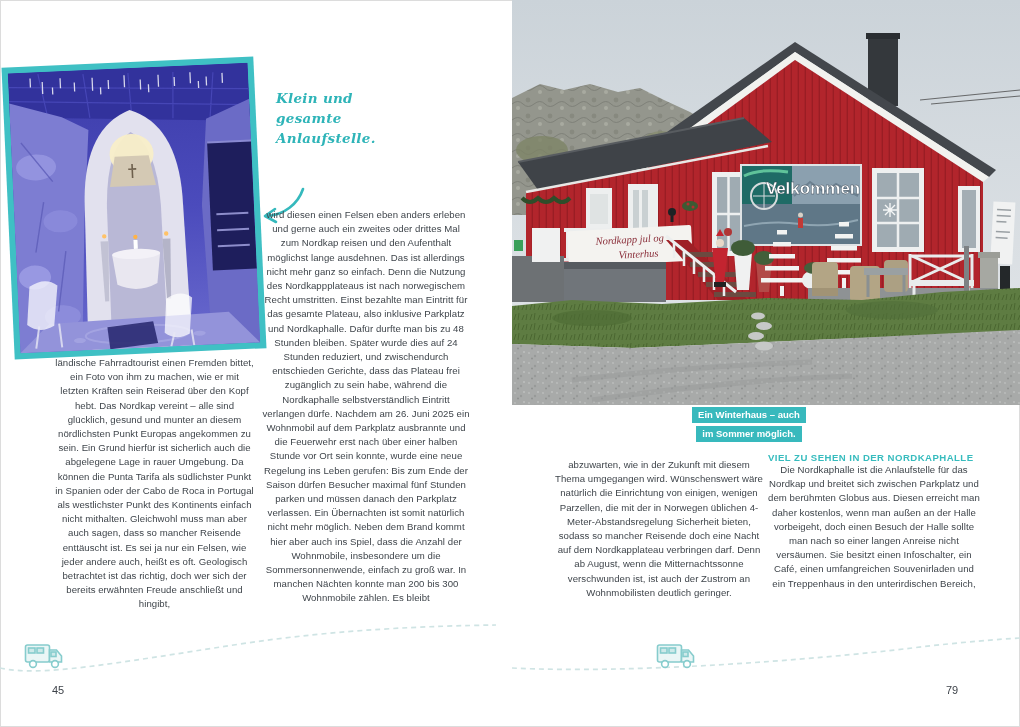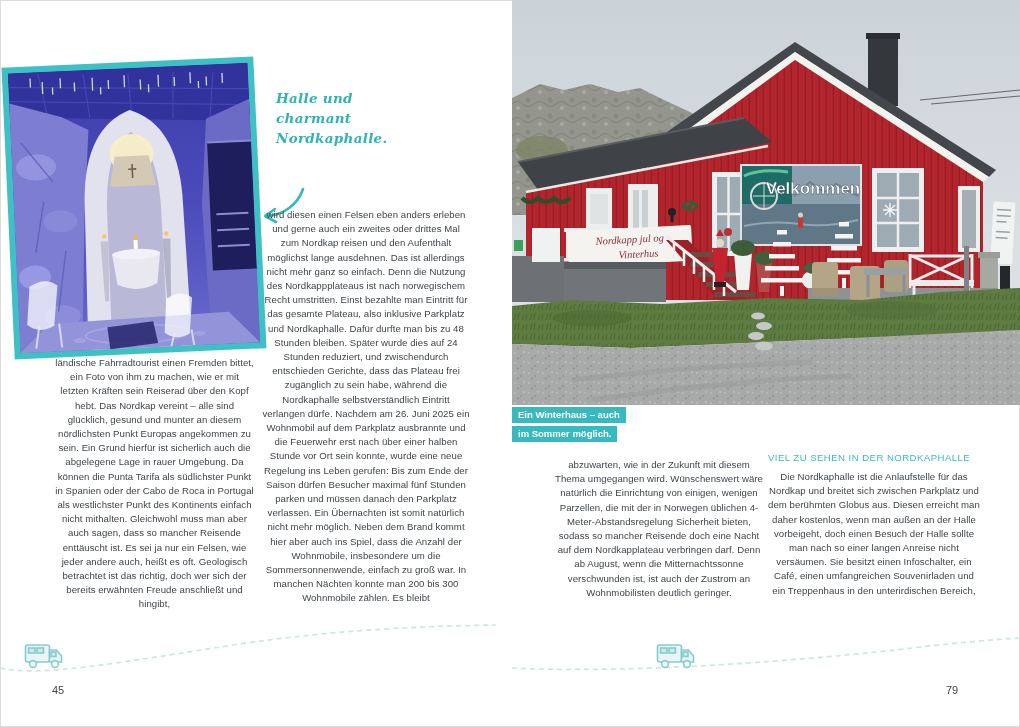--- a/index.html
+++ b/index.html
@@ -14,25 +14,25 @@
     font-size:9.6px;line-height:14.2px;color:#3f454b;text-align:center;
     letter-spacing:.05px;
   }
   
   .note{
     font-family:"DejaVu Serif",serif;font-style:italic;font-weight:600;
     color:#2eb4b8;font-size:13.5px;line-height:20px;letter-spacing:.3px;
   }
   
   .heading{
-    font-size:9.6px;font-weight:normal;color:#37bcbe;letter-spacing:.45px;
-    margin:0 0 7px 0;
-  }
-  
-  .caption{ text-align:left; }
+    font-size:9.6px;font-weight:bold;color:#37bcbe;letter-spacing:.45px;
+    margin:0 0 0 0;
+  }
+  
+  .caption{ text-align:center; }
   .caption span{
     display:inline-block;background:#38b9bd;color:#ffffff;font-weight:bold;
     font-size:9.5px;line-height:11px;padding:2px 6px 3px 6px;margin-top:1px;
   }
   .pagenum{font-size:11px;color:#3e434a;}
   
   #chapel-wrap{
     left:8px;top:62px;width:252px;height:292px;background:#3fc0c4;
     transform:rotate(-2.6deg);transform-origin:center;padding:6px;box-sizing:border-box;
   }
@@ -92,22 +92,22 @@
       <g fill="#ffffff" opacity=".72">
         <path d="M12,214 q16,-10 28,0 l-5,40 q-15,8 -27,-2 z"></path>
         <path d="M148,232 q15,-9 26,0 l-4,36 q-14,7 -25,-2 z"></path>
       </g>
       <path d="M88,258 l46,-4 4,22 -48,4 z" fill="#2b2b72" opacity=".9"></path>
       <path d="M20,254 l-4,22 M40,252 l2,24 M155,266 l-4,14 M172,264 l2,16" stroke="#e8e8f4" stroke-width="2" opacity=".8"></path>
     </svg>
   </div>
 
   <div class="abs note" style="left:276px;top:88px;width:145px;">
-    <div>Halle und charmant</div>
-    <div>Nordkaphalle.</div>
+    <div>Klein und gesamte</div>
+    <div>Anlaufstelle.</div>
   </div>
 
   <svg class="abs" style="left:260px;top:186px;" width="46" height="40" viewBox="0 0 46 40">
     <path d="M43,3 C38,18 24,29 7,30" stroke="#35b9bd" stroke-width="2.6" fill="none" stroke-linecap="round"></path>
     <path d="M15,23 L5,30 L16,36" stroke="#35b9bd" stroke-width="2.6" fill="none" stroke-linecap="round" stroke-linejoin="round"></path>
   </svg>
 
   <div class="abs bodycol" style="left:55px;top:356px;width:199px;">ländische Fahrradtourist einen Fremden bittet, ein Foto von ihm zu machen, wie er mit letzten Kräften sein Reiserad über den Kopf hebt. Das Nordkap vereint – alle sind glücklich, gesund und munter an diesem nördlichsten Punkt Europas angekommen zu sein. Ein Grund hierfür ist sicherlich auch die abgelegene Lage in rauer Umgebung. Da können die Punta Tarifa als südlichster Punkt in Spanien oder der Cabo de Roca in Portugal als westlichster Punkt des Kontinents einfach nicht mithalten. Gleichwohl muss man aber auch sagen, dass so mancher Reisende enttäuscht ist. Es sei ja nur ein Felsen, wie jeder andere auch, heißt es oft. Geologisch betrachtet ist das richtig, doch wer sich der bereits erwähnten Freude anschließt und hingibt,</div>
   <div class="abs bodycol" style="left:262px;top:208px;width:208px;">wird diesen einen Felsen eben anders erleben und gerne auch ein zweites oder drittes Mal zum Nordkap reisen und den Aufenthalt möglichst lange ausdehnen. Das ist allerdings nicht mehr ganz so einfach. Denn die Nutzung des Nordkappplateaus ist nach norwegischem Recht umstritten. Einst bezahlte man Eintritt für das gesamte Plateau, also inklusive Parkplatz und Nordkaphalle. Dafür durfte man bis zu 48 Stunden bleiben. Später wurde dies auf 24 Stunden reduziert, und zwischendurch entschieden Gerichte, dass das Plateau frei zugänglich zu sein habe, während die Nordkaphalle selbstverständlich Eintritt verlangen dürfe. Nachdem am 26. Juni 2025 ein Wohnmobil auf dem Parkplatz ausbrannte und die Feuerwehr erst nach über einer halben Stunde vor Ort sein konnte, wurde eine neue Regelung ins Leben gerufen: Bis zum Ende der Saison dürfen Besucher maximal fünf Stunden parken und müssen danach den Parkplatz verlassen. Ein Übernachten ist somit natürlich nicht mehr möglich. Neben dem Brand kommt hier aber auch ins Spiel, dass die Anzahl der Wohnmobile, insbesondere um die Sommersonnenwende, einfach zu groß war. In manchen Nächten konnte man 200 bis 300 Wohnmobile zählen. Es bleibt</div>
 

